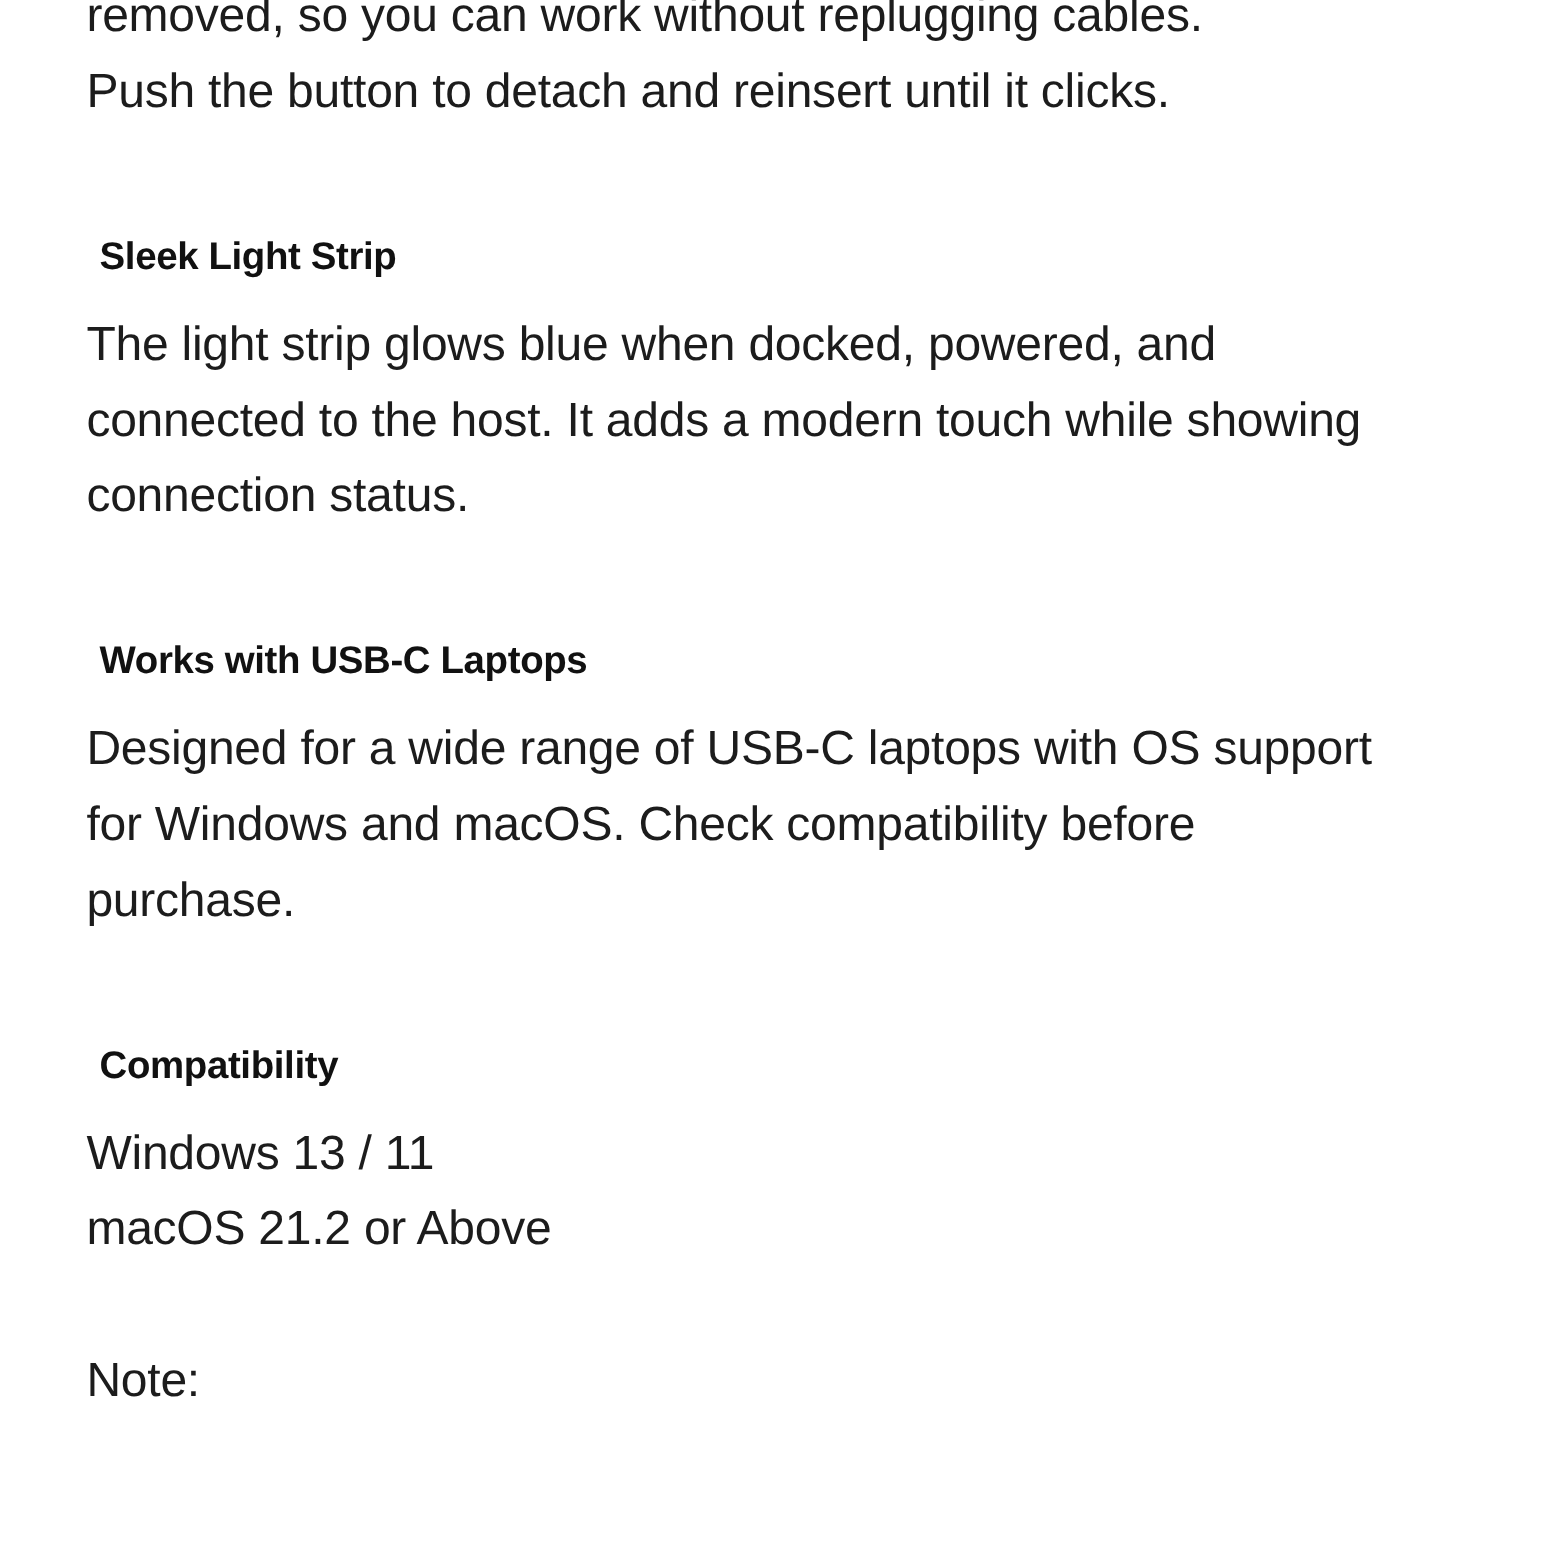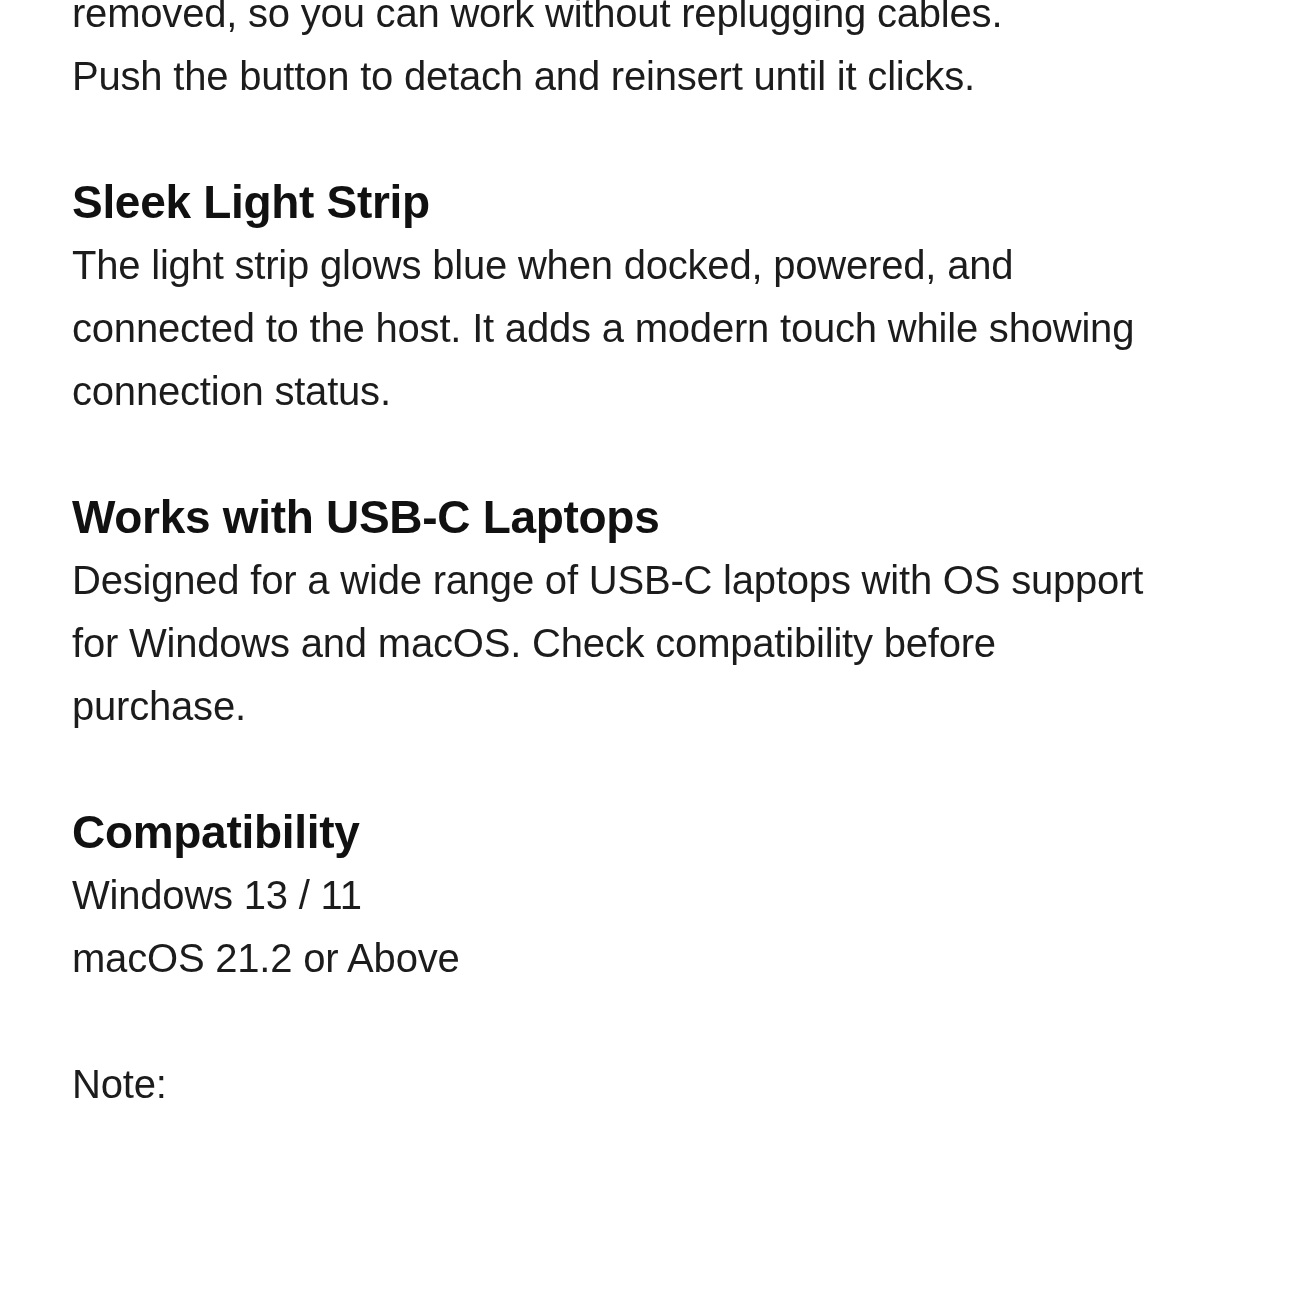--- a/index.html
+++ b/index.html
@@ -23,26 +23,26 @@
   }
   .para {
     font-size: 40px;
     line-height: 63px;
     font-weight: 400;
     letter-spacing: -0.2px;
     color: #1c1c1c;
     margin: 0;
   }
   .heading {
-    font-size: 46px;
+    font-size: 32px;
     line-height: 63px;
     font-weight: 700;
     letter-spacing: -0.3px;
     color: #111111;
-    margin: 0;
+    margin: 11px;
   }
   .spacer-lg {
     height: 63px;
   }
   .first-block {
     padding-top: 0px;
   }
   .clip-top {
     margin-top: -18px;
   }

